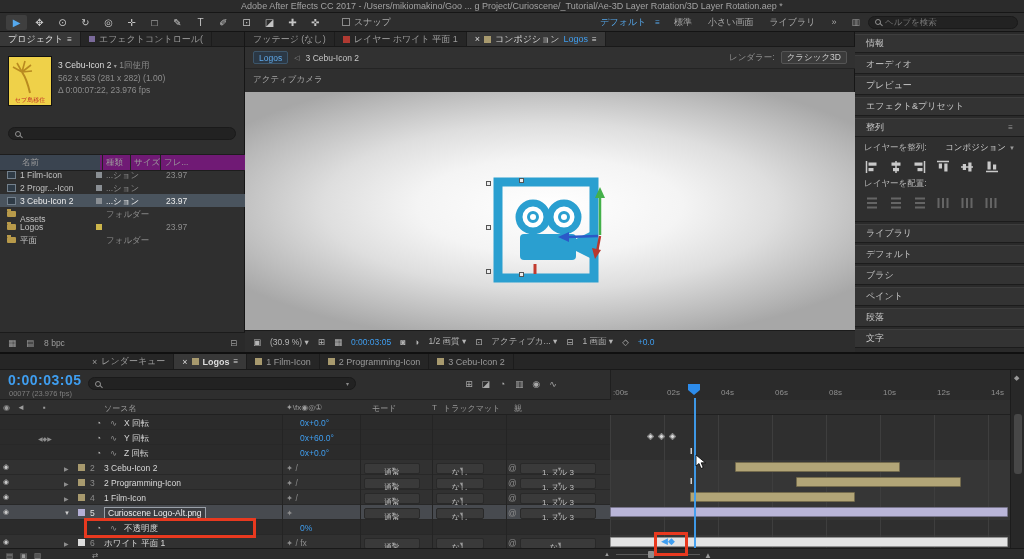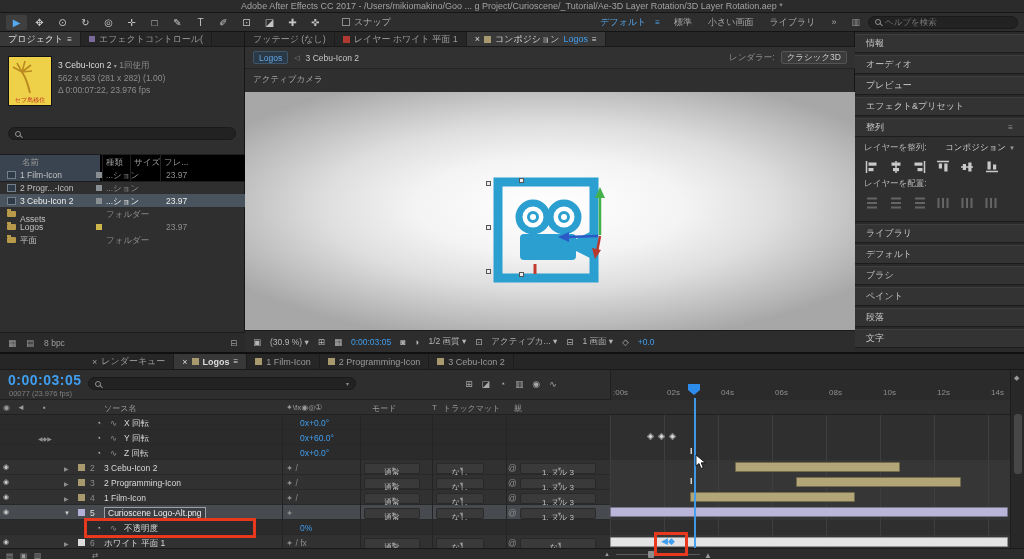--- a/index.html
+++ b/index.html
@@ -34,21 +34,21 @@
   .panel{position:absolute;background:#2f2f2f}
   .tabbar{display:flex;align-items:stretch;background:#262626;border-bottom:1px solid #191919;
           height:15px;font-size:9px;color:#9a9a9a}
   .tab{display:flex;align-items:center;gap:4px;padding:0 8px;border-right:1px solid #1c1c1c;white-space:nowrap}
   .tab.active{background:#383838;color:#dcdcdc}
   .sw{width:7px;height:7px;display:inline-block;flex:none}
   
   #project{left:0;top:32px;width:245px;height:320px;border-right:1px solid #161616}
   .thumb{position:absolute;left:8px;top:24px;width:44px;height:50px;background:#efd149;border:1px solid #111}
   .pline{position:absolute;left:58px;font-size:8.5px;white-space:nowrap}
-  .pcolhdr{position:absolute;left:0;top:122px;width:245px;height:28px;background:#000000;
+  .pcolhdr{position:absolute;left:0;top:122px;width:245px;height:17px;background:#701a75;
            border-top:1px solid #1d1d1d;border-bottom:1px solid #1d1d1d;font-size:8.5px;color:#9c9c9c}
   .pcolhdr .nmbg{position:absolute;left:0;top:0;width:100px;height:100%;background:#3a4450}
   .prow{position:absolute;left:0;width:245px;height:13px;font-size:8.5px;color:#c2c2c2}
   .prow.sel{background:#4a545e;color:#ececec}
   .picon{position:absolute;left:7px;top:2.5px;width:9px;height:8px}
   .picon[data-icon="comp"]{background:#2f3b46;border:1px solid #73808c}
   .picon[data-icon="folder"]{background:#b89a4a;height:6px;top:4px;border-radius:1px}
   .picon[data-icon="folder"]::before{content:"";position:absolute;top:-2px;left:0;width:4px;height:2px;background:#b89a4a}
   .lsw{position:absolute;left:96px;top:3.5px;width:6px;height:6px}
   .psep{position:absolute;top:0;width:1px;background:#222;height:100%}

